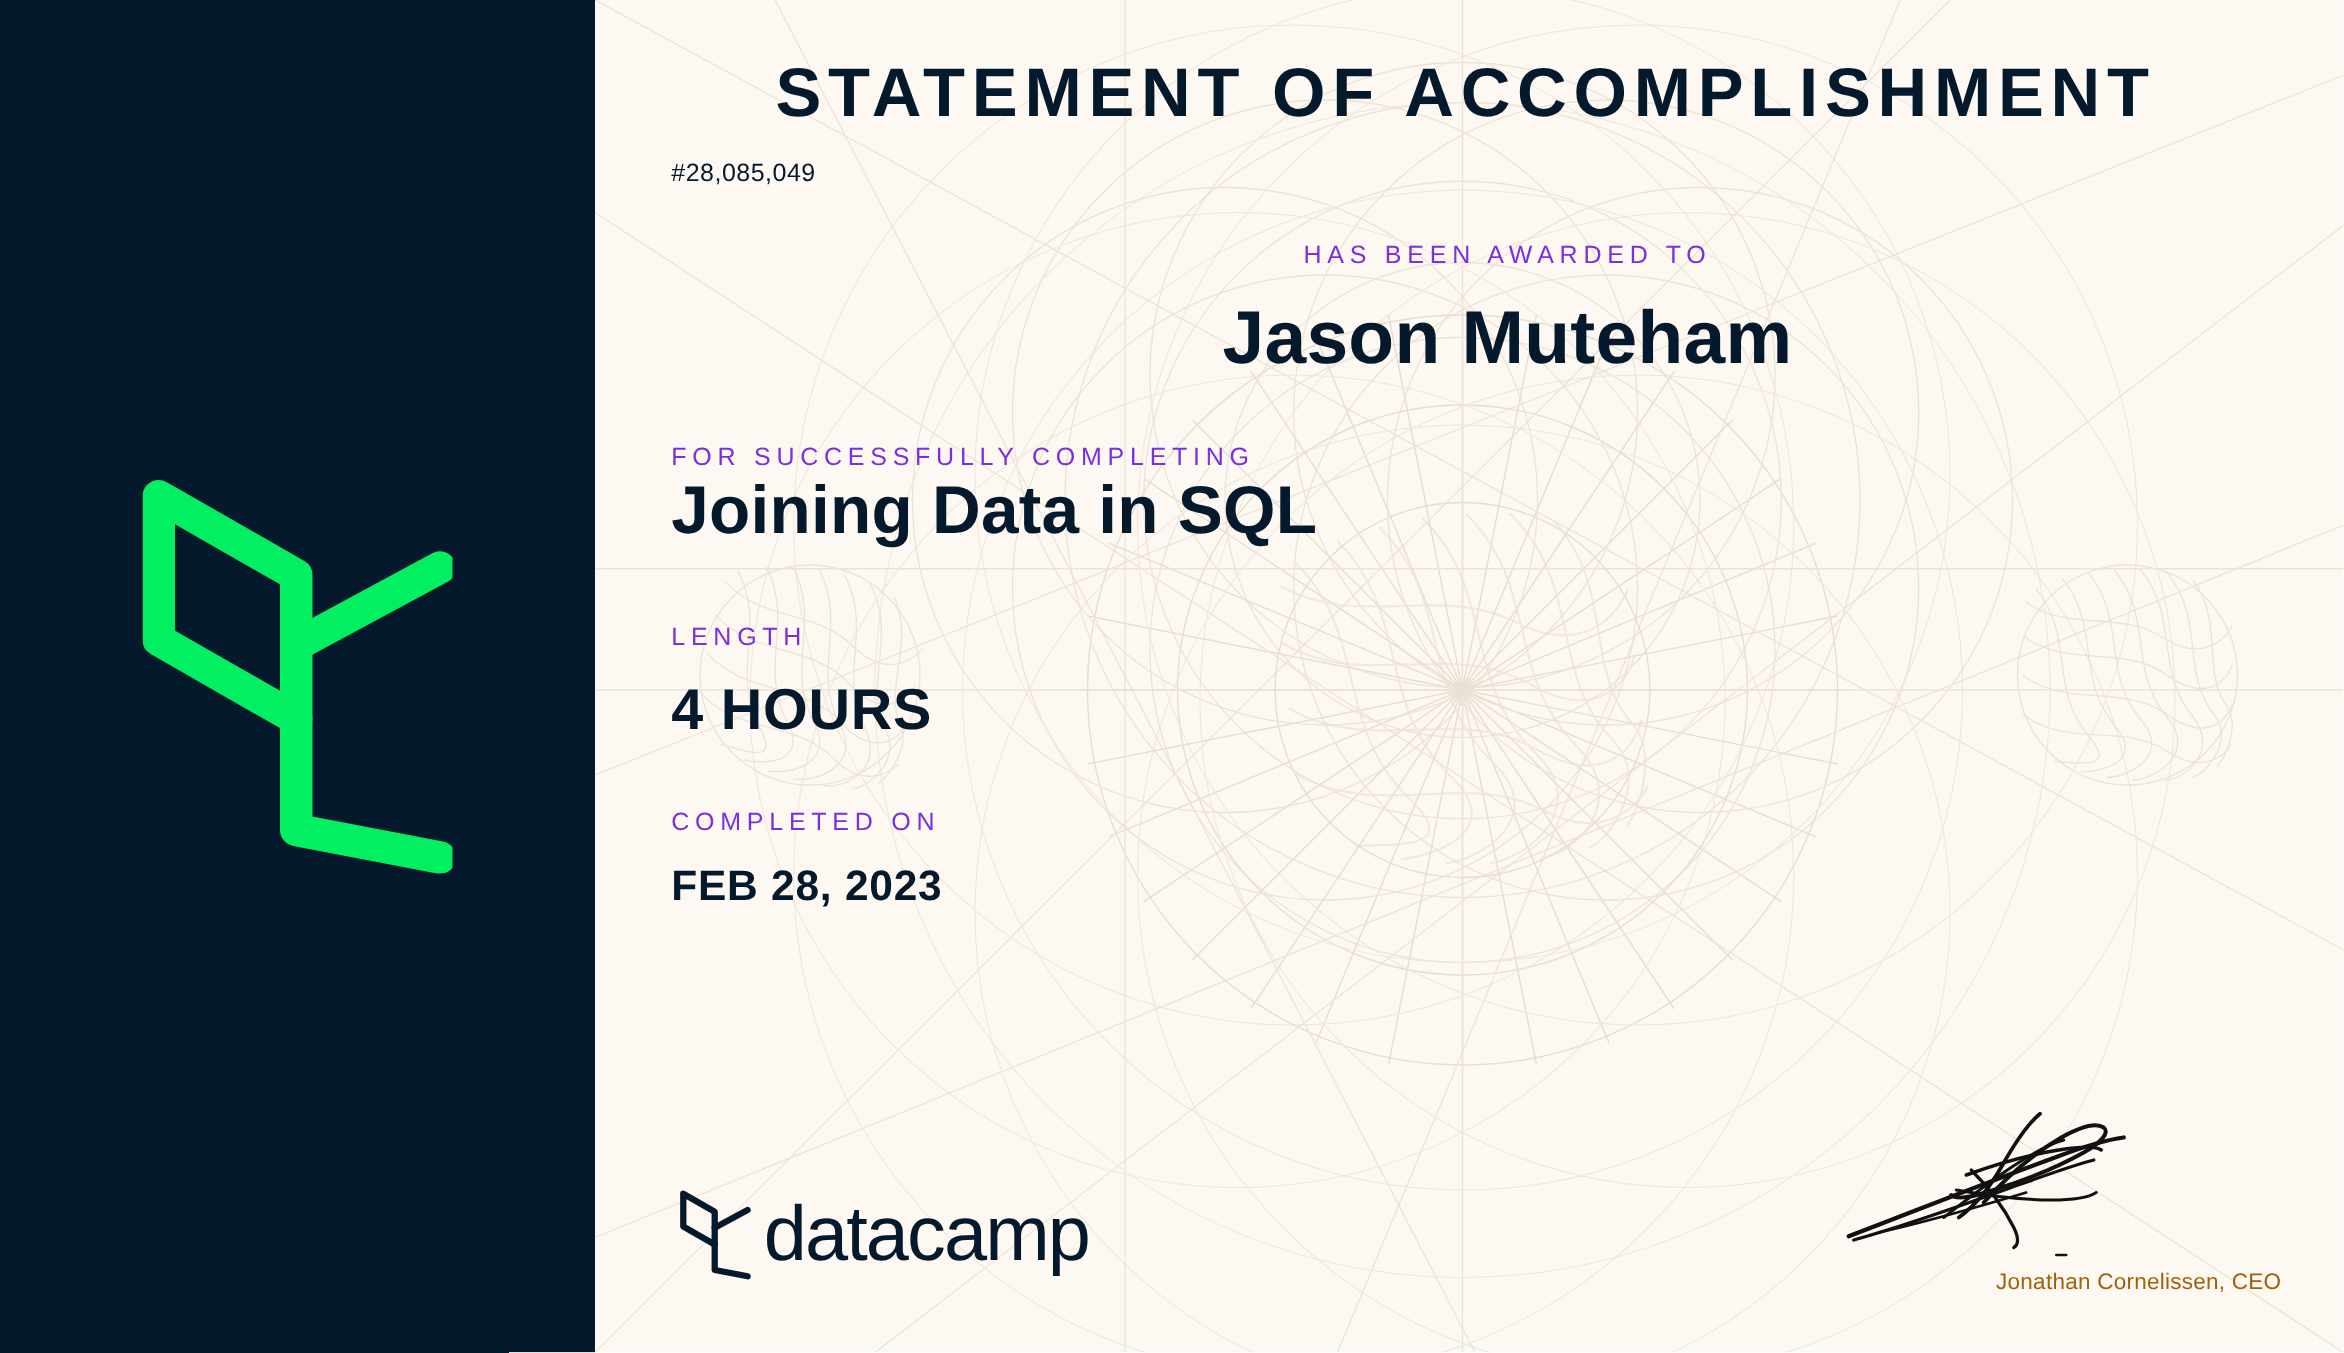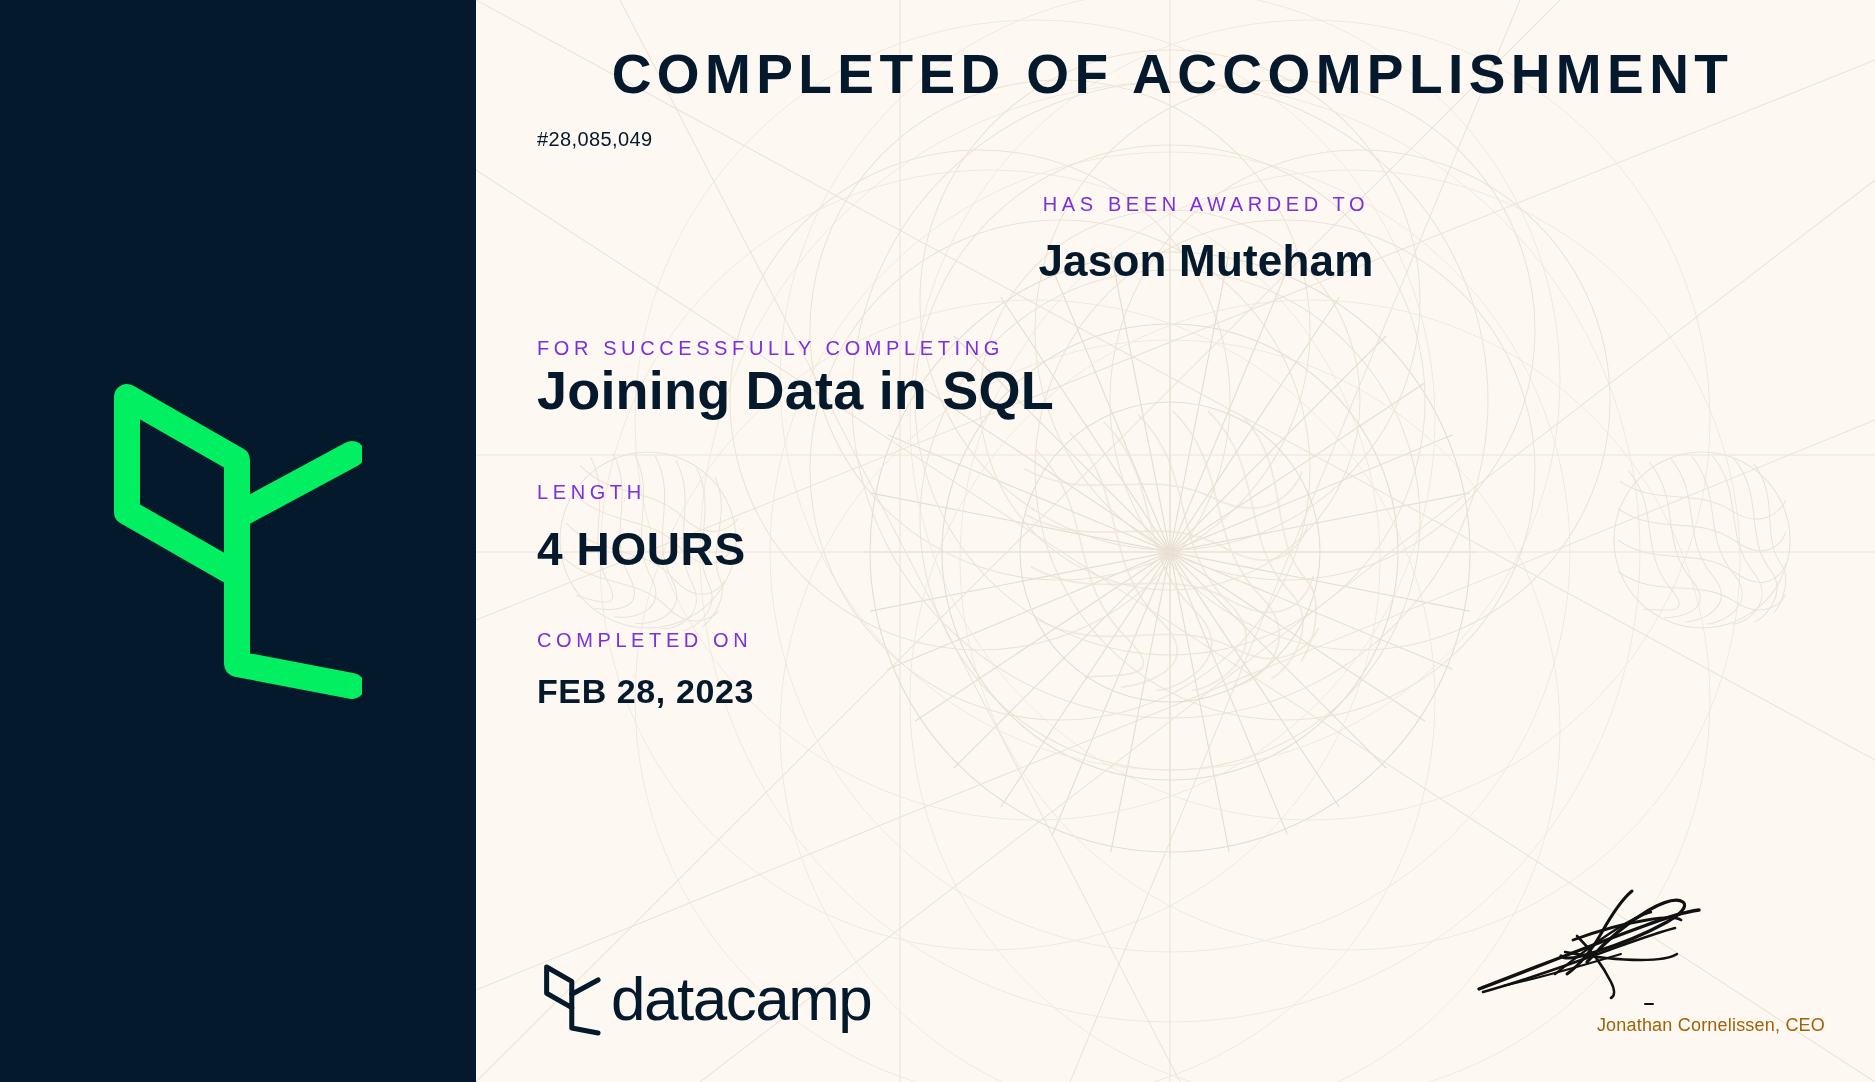--- a/index.html
+++ b/index.html
@@ -82,36 +82,36 @@
     letter-spacing:4.6px;
     text-transform:uppercase;
   }
   .block-value {
     color:#05192d;
     font-weight:700;
     letter-spacing:0.2px;
   }
 
   .awarded-block { margin-top:42px;text-align:center; }
-  .recipient-name { font-size:44px; line-height:1.12; margin-top:20px; }
+  .recipient-name { font-size:60px; line-height:1.12; margin-top:20px; }
 
   .course-block { margin-top:52px; }
   .course-name { font-size:54px; line-height:1.12; }
 
   .length-block { margin-top:60px; }
   .length-value { font-size:46px; line-height:1.12; margin-top:20px; letter-spacing:0.6px; }
 
   .completed-block { margin-top:54px; }
   .completed-value { font-size:34px; line-height:1.12; margin-top:20px; letter-spacing:0.6px; }
 
   
   .footer-logo {
     position:absolute;
     left:61px;
-    bottom:46px;
+    bottom:58px;
     display:flex;
     align-items:center;
     gap:0px;
     z-index:3;
   }
   .footer-logo svg { display:block; }
 
   
   .signature-area {
     position:absolute;
@@ -261,21 +261,21 @@
           <circle cx="1170" cy="552" r="150" fill="none" stroke="#e6ddd0" stroke-width="1.1"></circle>
           <g transform="translate(1170,552) scale(1.75) rotate(-6)" opacity="0.7">
             <use href="#weave"></use>
           </g>
         </g>
       </g>
     </svg>
 
     <div class="content">
 
-      <h1 class="cert-title">COMPLETED OF ACCOMPLISHMENT</h1>
+      <h1 class="cert-title">STATEMENT OF ACCOMPLISHMENT</h1>
 
       <div class="cert-number">#28,085,049</div>
 
       <div class="block awarded-block">
         <div class="block-label">HAS BEEN AWARDED TO</div>
         <div class="block-value recipient-name">Jason Muteham</div>
       </div>
 
       <div class="block course-block">
         <div class="block-label">FOR SUCCESSFULLY COMPLETING</div>

